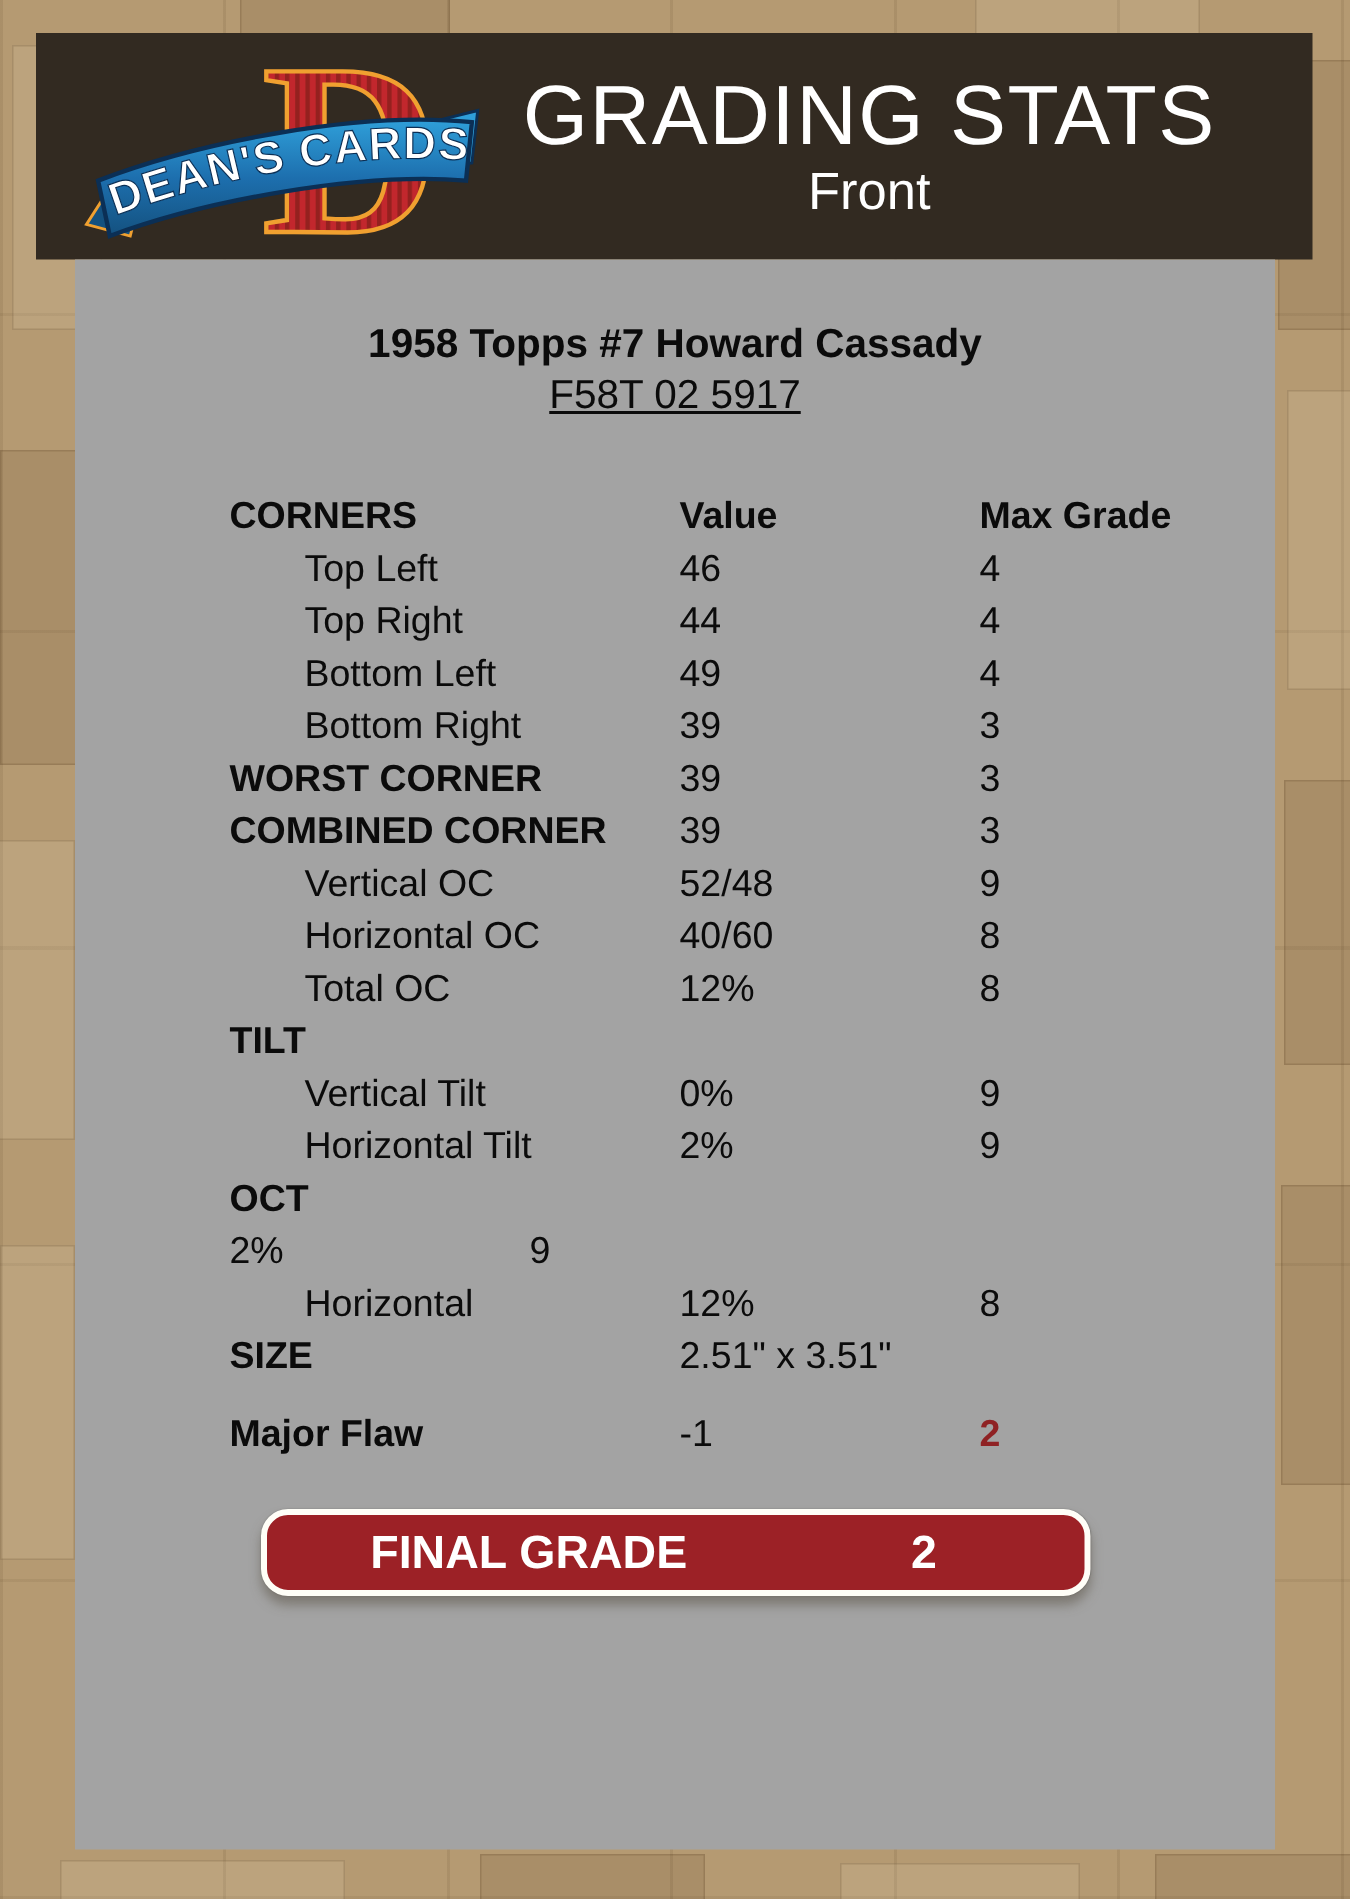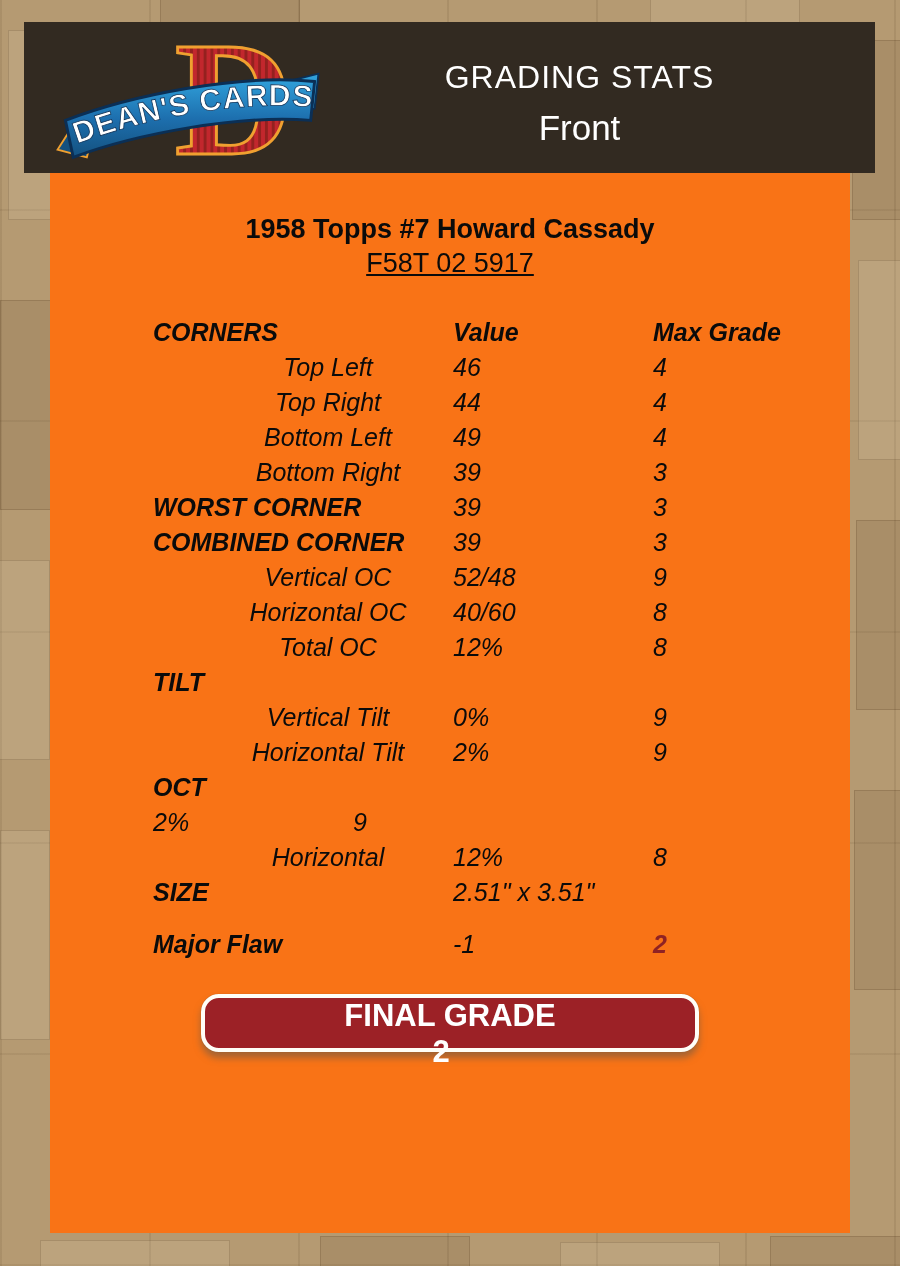--- a/index.html
+++ b/index.html
@@ -14,43 +14,43 @@
       repeating-linear-gradient(0deg, rgba(70,48,20,.08) 0 2px, rgba(255,255,255,0) 2px 211px);
   }
   .bgcard { position:absolute; border:1px solid rgba(82,56,24,.20); }
   .bgcard.light { background:rgba(255,248,230,.10); }
   .bgcard.dark  { background:rgba(66,44,16,.10); }
 
   .topbar { position:absolute; left:24px; top:22px; width:851px; height:151px;
     background:#322a21; display:flex; align-items:center; }
   .logo { width:280px; height:146px; margin-left:26px; flex:0 0 auto; }
   .titles { flex:1 1 auto; text-align:center; color:#ffffff; padding-right:46px; padding-top:4px; }
-  .main-title { font-size:32px; letter-spacing:1px; line-height:52px; }
+  .main-title { font-size:56px; letter-spacing:1px; line-height:52px; }
   .sub-title  { font-size:35px; line-height:42px; margin-top:4px; }
 
   .content { position:absolute; left:50px; top:173px; width:800px; height:1060px;
-    background:#f97316; color:#0b0b0b; }
+    background:#a3a3a3; color:#0b0b0b; }
   .card-title { text-align:center; font-size:27px; font-weight:bold; padding-top:40px; line-height:32px; }
   .card-code  { text-align:center; font-size:27px; line-height:32px; margin-top:2px;text-decoration:underline; }
 
-  .stats { margin-top:36px;font-style:italic; }
+  .stats { margin-top:48px; }
   .r { display:flex; height:35px; line-height:35px; font-size:25px; padding-left:103px; }
   .r .lab { width:300px; white-space:nowrap; }
-  .r.ind .lab { padding-left:50px;text-align:center; }
+  .r.ind .lab { padding-left:50px; }
   .r .val { width:200px; }
   .r .max { width:140px; }
   .r.sec .lab { font-weight:bold; }
   .r.hdr .lab, .r.hdr .val, .r.hdr .max { font-weight:bold; }
   .r.gap { margin-top:17px; }
   .max.red { color:#8f2224; font-weight:bold; }
 
-  .final { width:498px; height:58px; margin:32px auto 0;
+  .final { width:553px; height:58px; margin:32px auto 0;
     background:#9c2126; border:4px solid #fffef7; border-radius:18px;
     box-shadow:0 6px 7px rgba(95,88,74,.55), 0 0 1px rgba(0,0,0,.3);
-    display:flex; align-items:center; color:#ffffff; font-weight:bold; font-size:31px;flex-direction:column; }
+    display:flex; align-items:center; color:#ffffff; font-weight:bold; font-size:31px; }
   .final .flabel { width:350px; text-align:center; }
   .final .fvalue { flex:1; text-align:center; padding-right:18px; }
 </style>
 </head>
 <body>
 
 <div class="collage">
   <div class="bgcard light" style="left:8px;top:30px;width:60px;height:190px"></div>
   <div class="bgcard dark" style="left:160px;top:-40px;width:140px;height:70px"></div>
   <div class="bgcard light" style="left:650px;top:-30px;width:150px;height:90px"></div>

